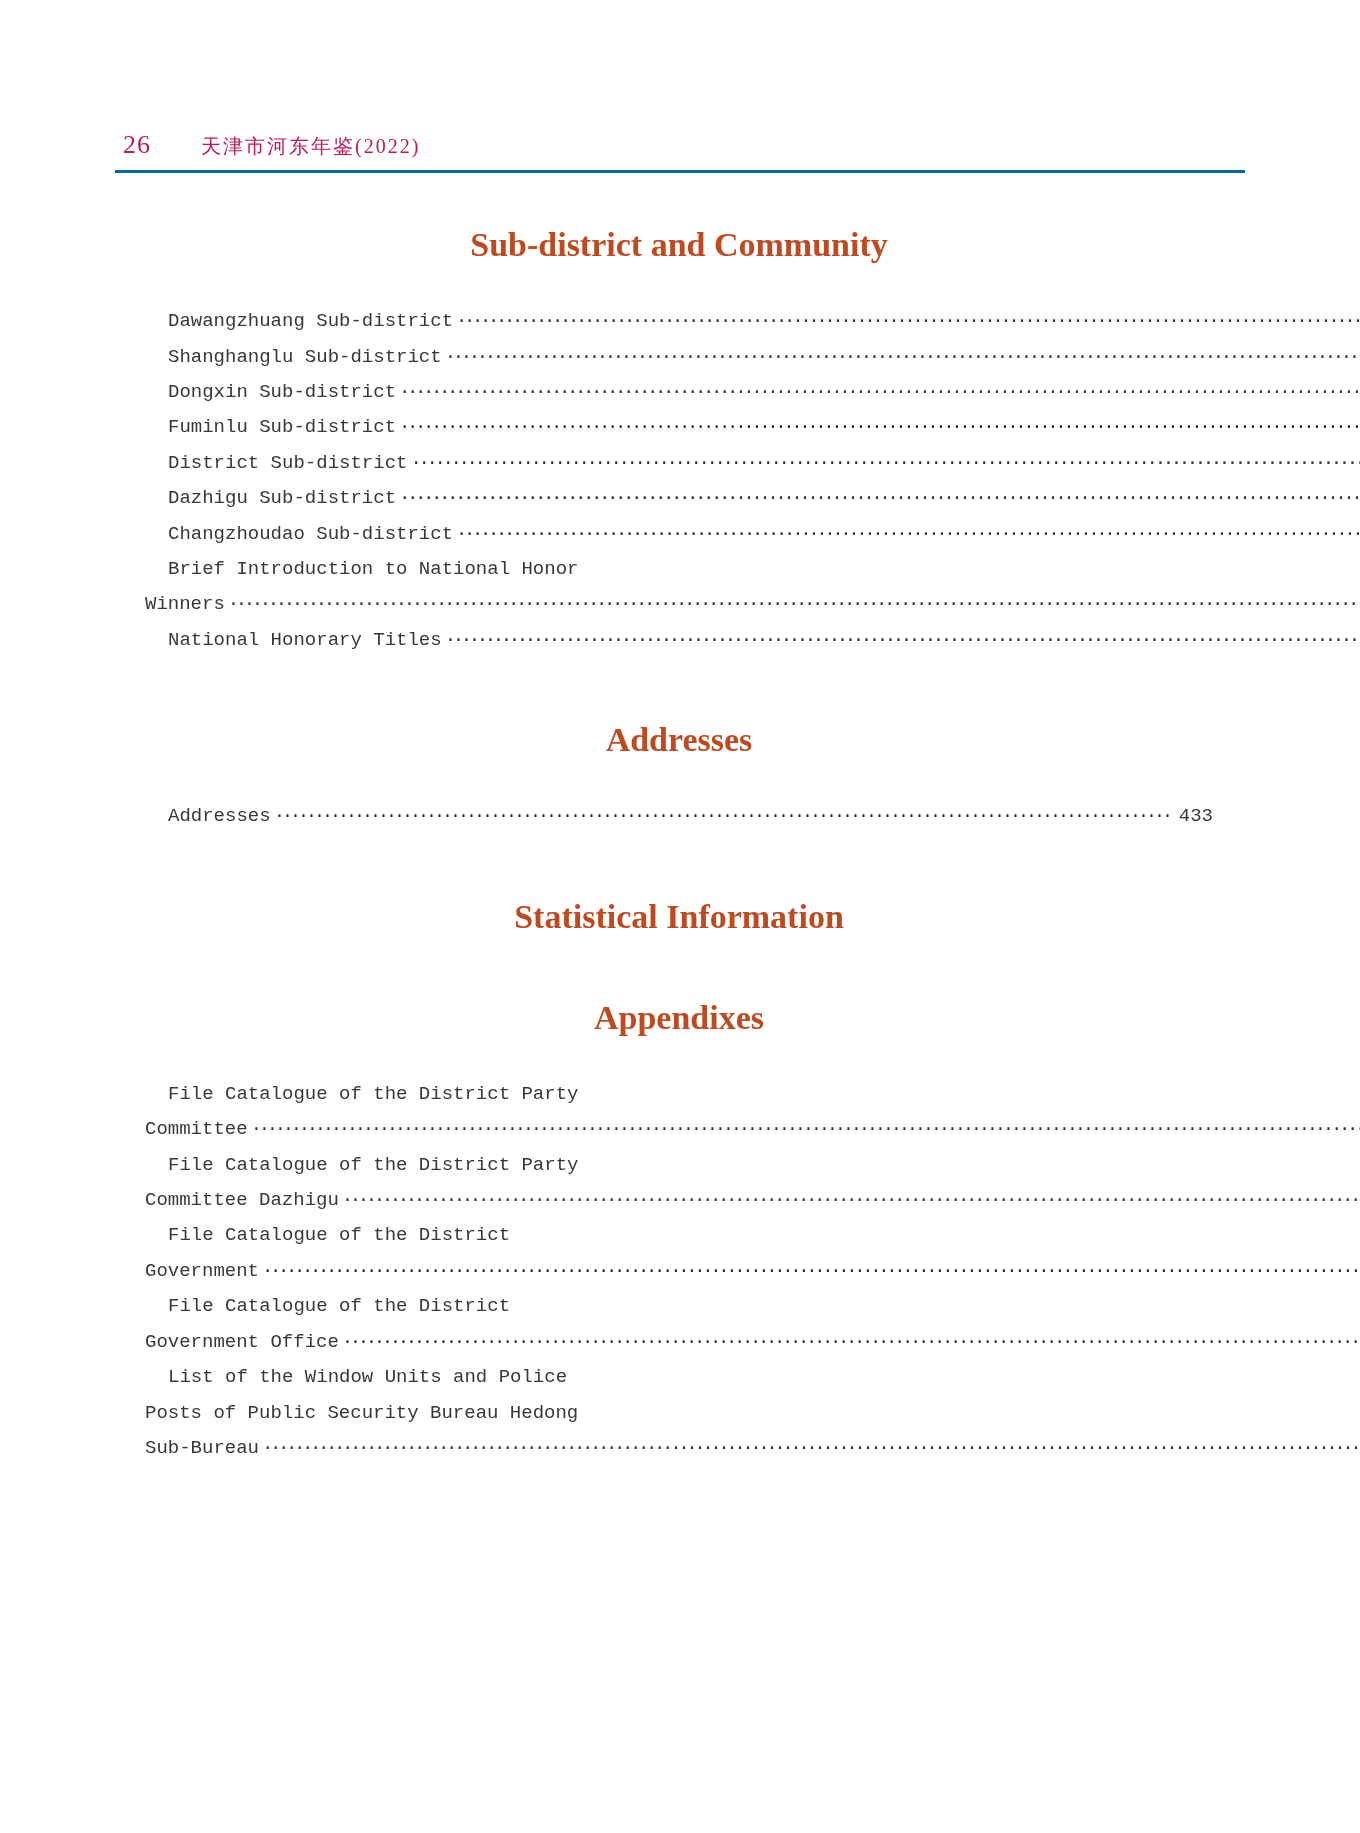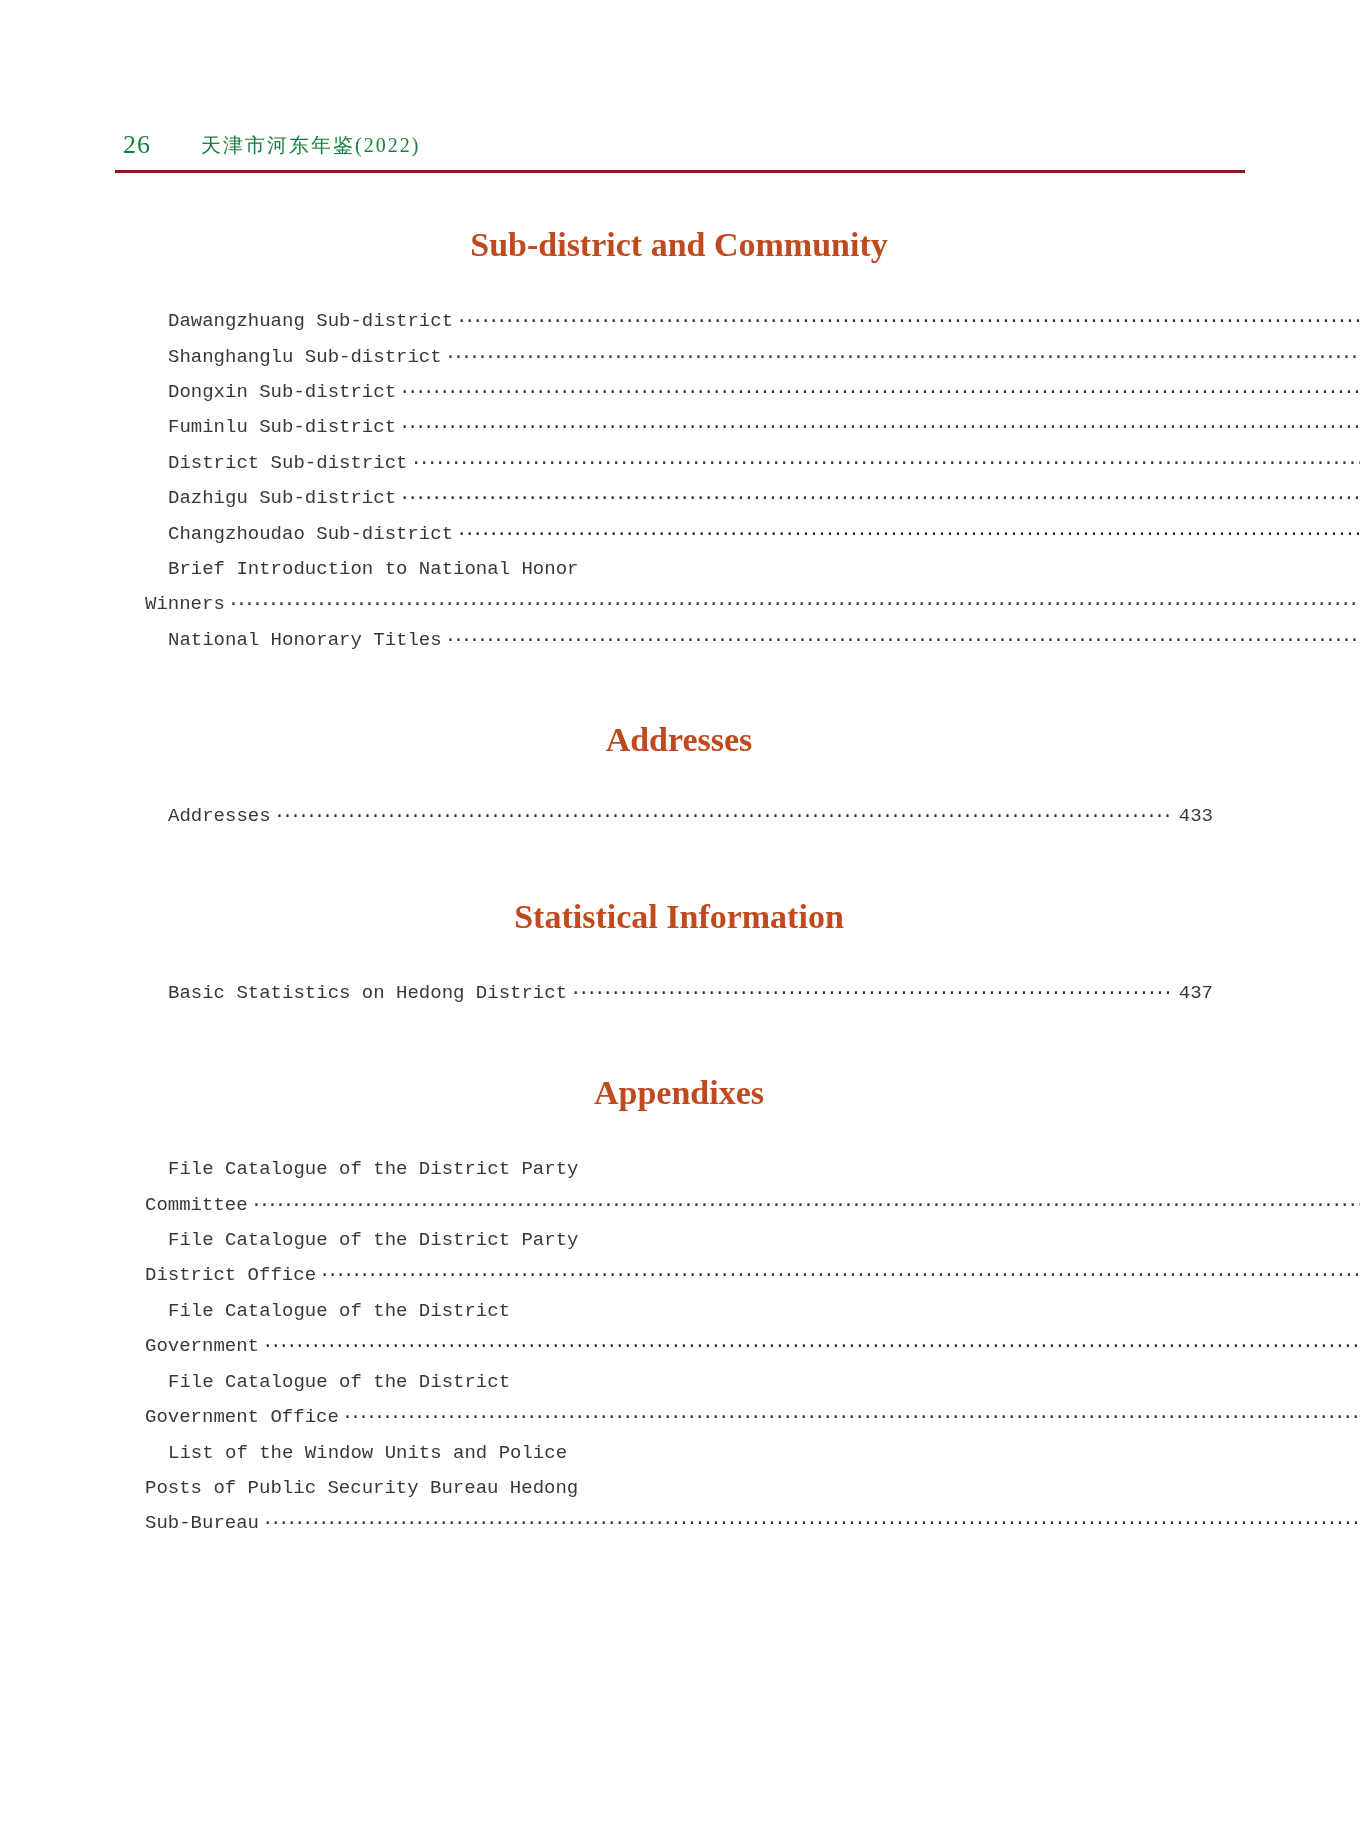--- a/index.html
+++ b/index.html
@@ -8,26 +8,26 @@
     width:1360px;height:1833px;
     margin:0 auto;
     background:#ffffff;
     overflow:hidden;
     font-family:"Liberation Mono","DejaVu Sans Mono",monospace;
     color:#383838;
     box-sizing:border-box;
   }
   
   .header{
-    display:flex;align-items:center;
+    display:flex;align-items:flex-end;
     margin:0 115px;
     padding:130px 6px 10px 8px;
-    border-bottom:3px solid #7f1d1d;
+    border-bottom:3px solid #0369a1;
     font-family:"Liberation Serif","DejaVu Serif",serif;
-    color:#15803d;
+    color:#be185d;
   }
   .header .num{font-size:26px;letter-spacing:1px;}
   .header .title{font-size:20px;margin-left:50px;letter-spacing:2px;}
   
   .content{padding:0 147px 0 145px;}
   .sec-title{
     font-family:"Liberation Serif","DejaVu Serif",serif;
     font-weight:bold;
     color:#bf4a1f;
     font-size:34px;line-height:1.15;
@@ -140,48 +140,41 @@
           <div class="line indent">
     <span class="t">Addresses</span>
     <span class="leader"></span>
     <span class="pg tight">433</span>
   </div>
         </div>
     </section>
 
     <section class="sec">
       <h2 class="sec-title">Statistical Information</h2>
-      <div class="rows">
-          <div class="line indent">
-    <span class="t">Basic Statistics on Hedong District</span>
-    <span class="leader"></span>
-    <span class="pg tight">437</span>
-  </div>
-        </div>
     </section>
 
     <section class="sec">
       <h2 class="sec-title">Appendixes</h2>
       <div class="cols">
         <div class="col">
             <div class="line indent">
     <span class="t">File Catalogue of the District Party</span>
 
   </div>
             <div class="line">
     <span class="t">Committee</span>
     <span class="leader"></span>
 
   </div>
             <div class="line indent">
     <span class="t">File Catalogue of the District Party</span>
 
   </div>
             <div class="line">
-    <span class="t">District Office</span>
+    <span class="t">Committee Dazhigu</span>
     <span class="leader"></span>
 
   </div>
             <div class="line indent">
     <span class="t">File Catalogue of the District</span>
 
   </div>
             <div class="line">
     <span class="t">Government</span>
     <span class="leader"></span>

